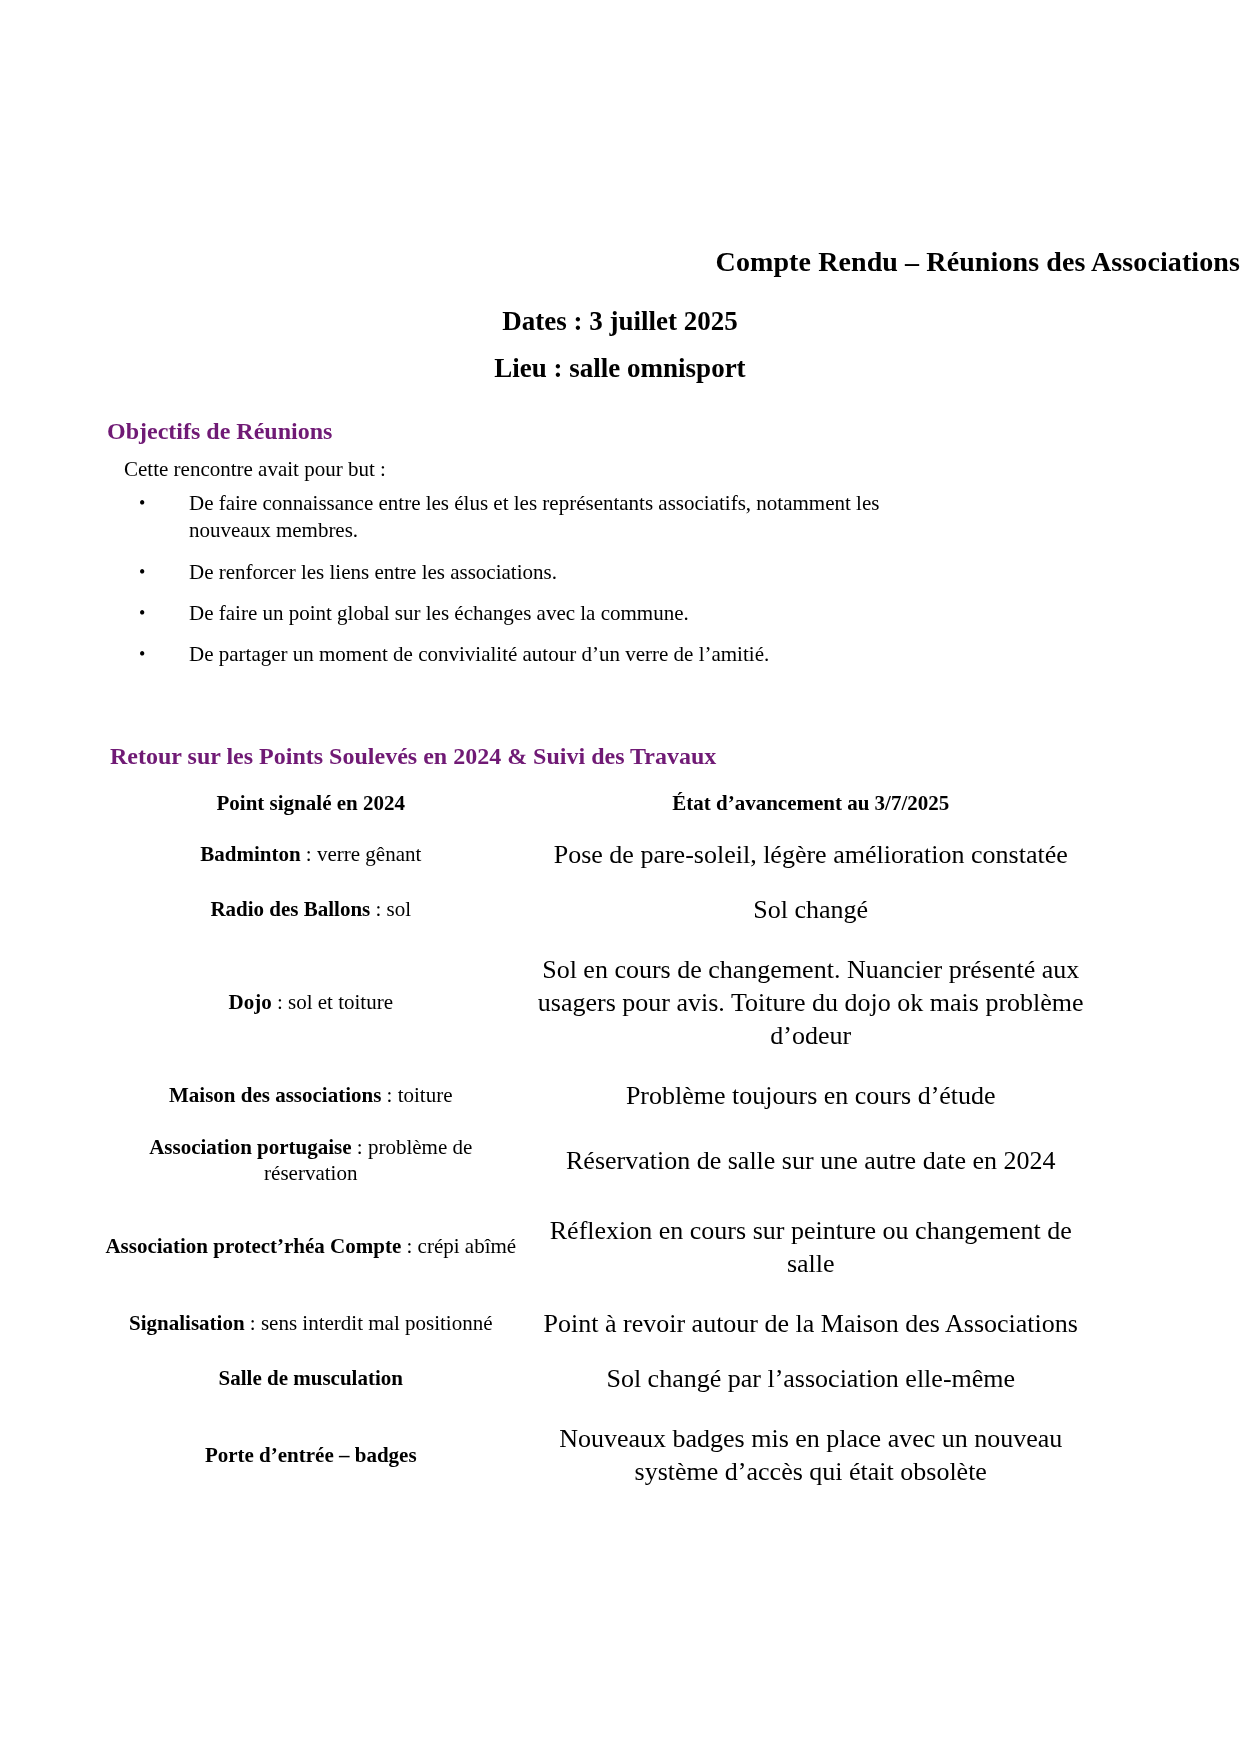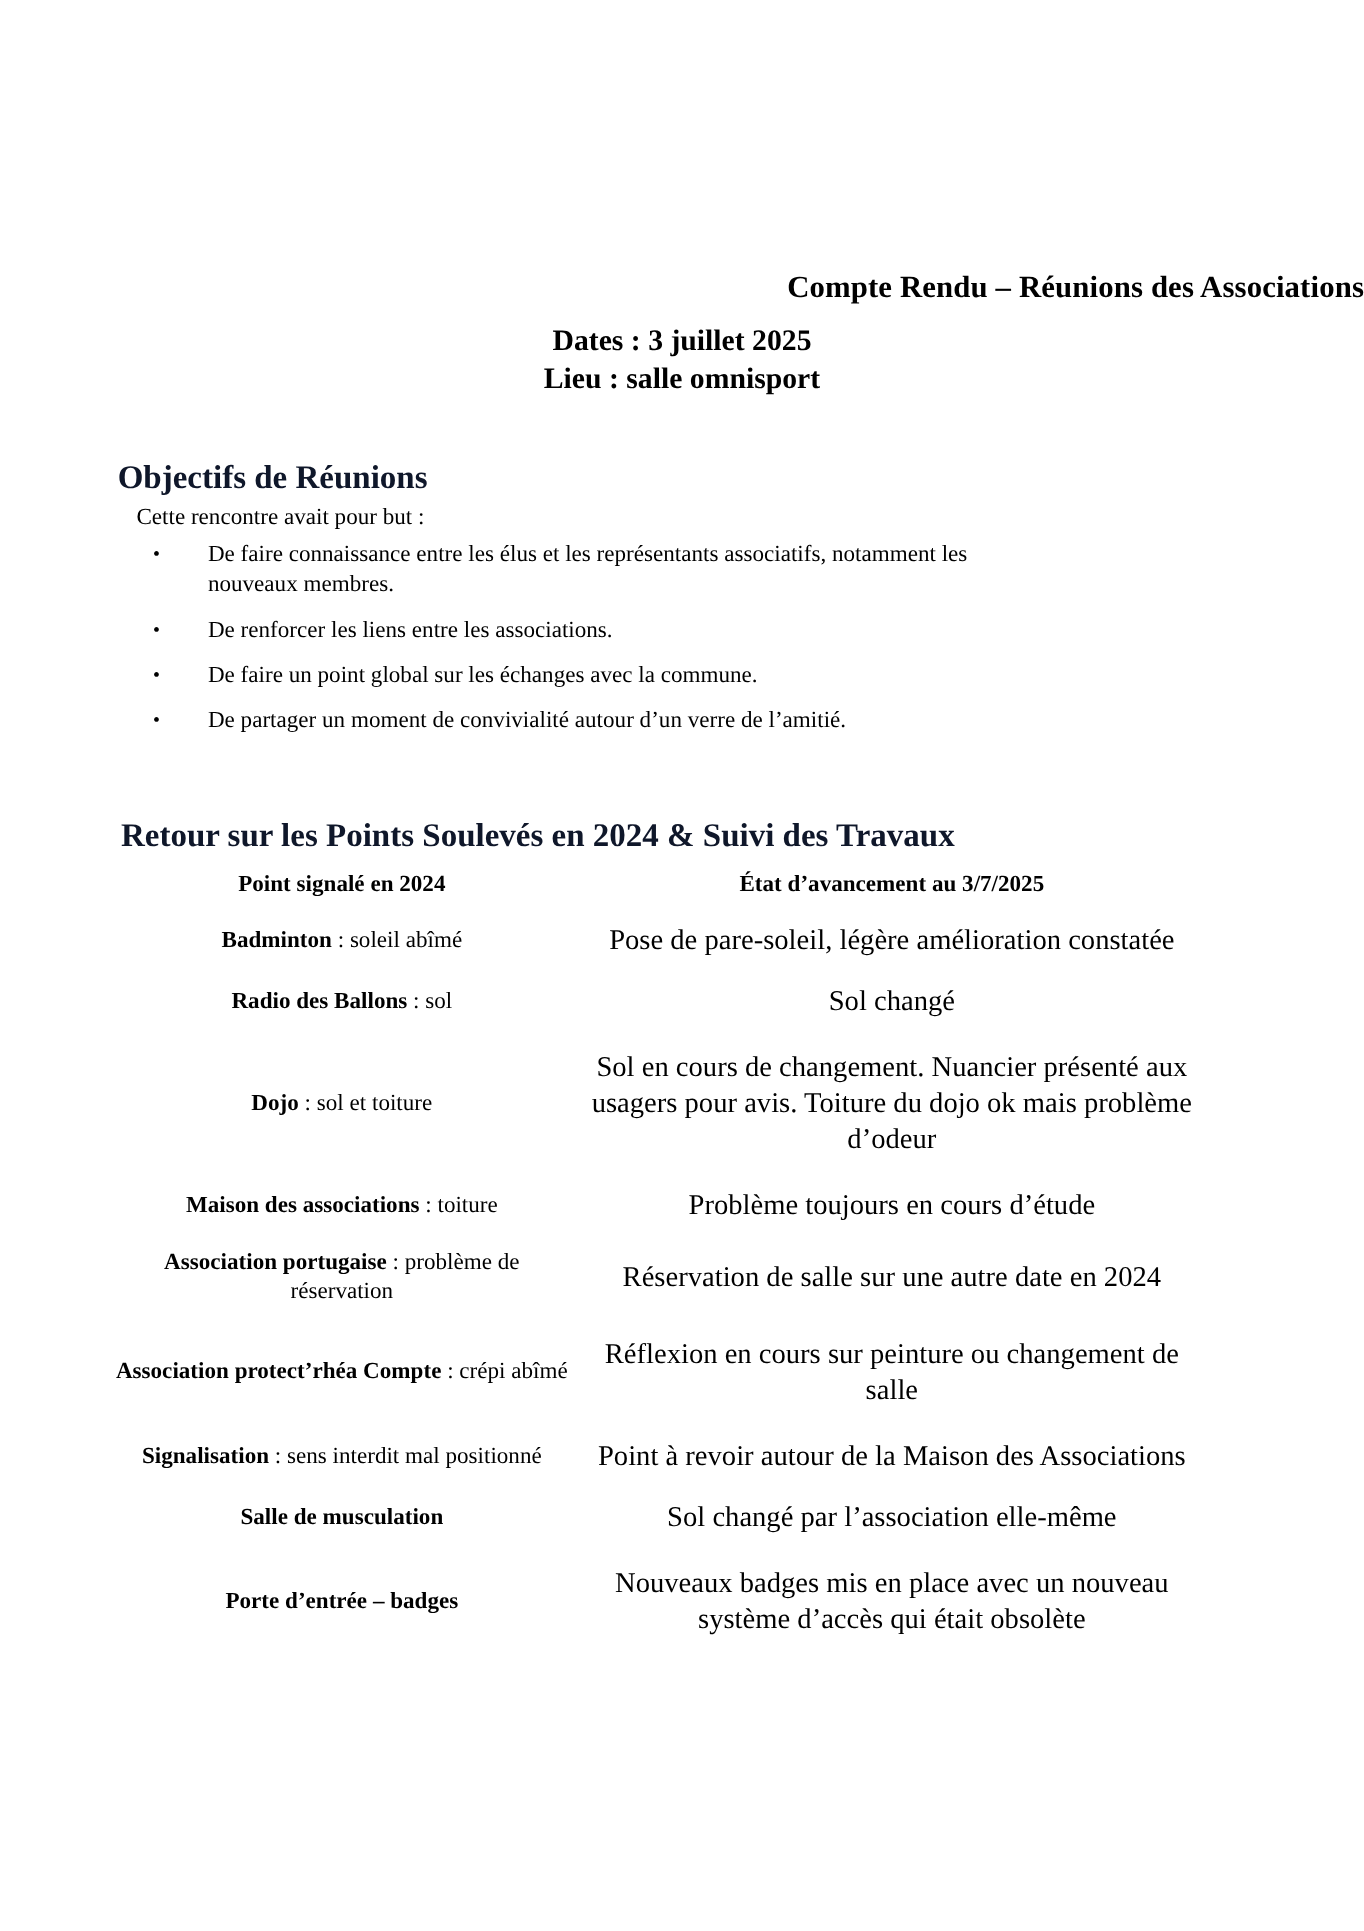--- a/index.html
+++ b/index.html
@@ -36,31 +36,31 @@
     line-height: 1.0;
     letter-spacing: 0.1px;
     margin: 0;
     padding: 0;
     text-align: right;
   }
   .doc-subtitle {
     font-size: 27px;
     font-weight: bold;
     line-height: 1.30;
-    margin: 0;
+    margin: 12px;
     padding: 0;
   }
   .title-spacer { height: 16px; }
 
   
   .section-heading {
     position: absolute;
-    font-size: 30px;
-    font-weight: bold;
-    color: #0f172a;
+    font-size: 24px;
+    font-weight: bold;
+    color: #701a75;
     line-height: 1.1;
     white-space: nowrap;
   }
   #heading-objectifs { left: 107px; top: 418px; }
   #heading-retour    { left: 110px; top: 743px; }
 
   
   .intro-line {
     position: absolute;
     left: 124px;
@@ -169,21 +169,21 @@
   <div class="section-heading" id="heading-retour">Retour sur les Points Soulevés en 2024 &amp; Suivi des Travaux</div>
 
   <table class="status-table">
     <tbody>
       <tr class="th-row">
         <td class="col-point">Point signalé en 2024</td>
         <td class="col-status">État d’avancement au 3/7/2025</td>
       </tr>
 
       <tr>
-        <td class="col-point point-cell"><span class="lbl">Badminton</span><span class="rest"> : soleil abîmé</span></td>
+        <td class="col-point point-cell"><span class="lbl">Badminton</span><span class="rest"> : verre gênant</span></td>
         <td class="col-status status-cell">Pose de pare-soleil, légère amélioration constatée</td>
       </tr>
 
       <tr>
         <td class="col-point point-cell"><span class="lbl">Radio des Ballons</span><span class="rest"> : sol</span></td>
         <td class="col-status status-cell">Sol changé</td>
       </tr>
 
       <tr class="row-tall">
         <td class="col-point point-cell"><span class="lbl">Dojo</span><span class="rest"> : sol et toiture</span></td>

